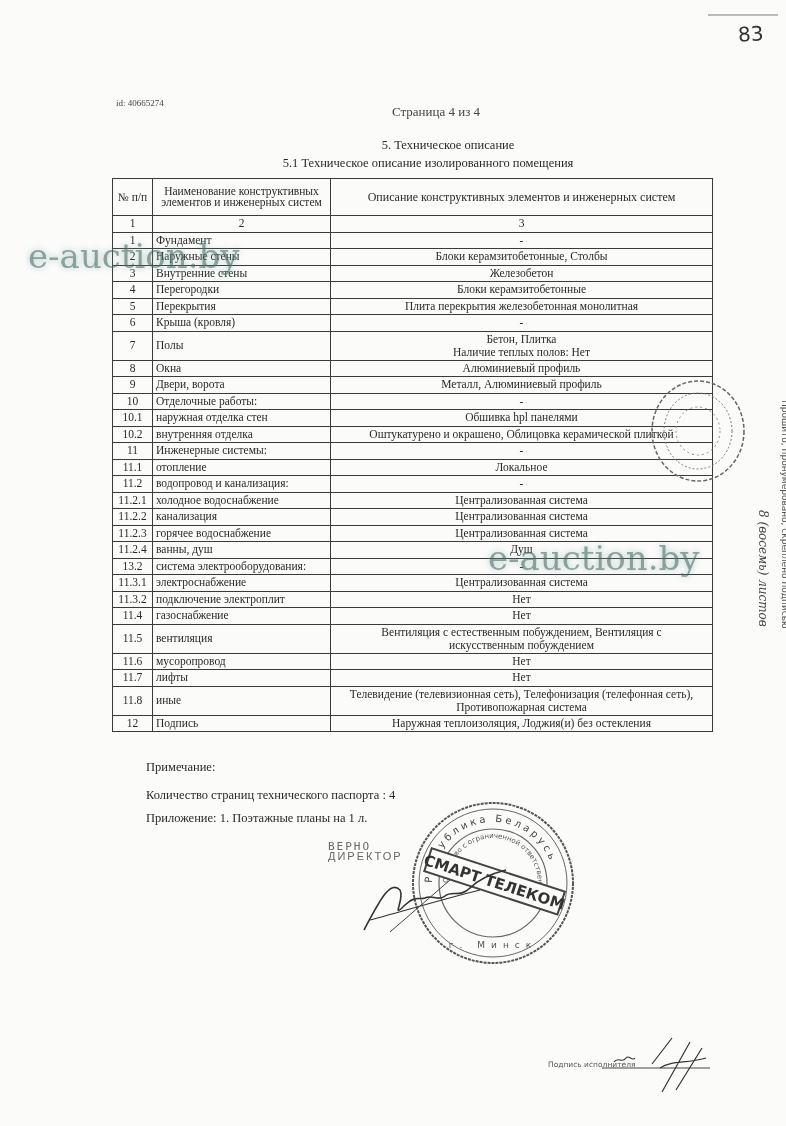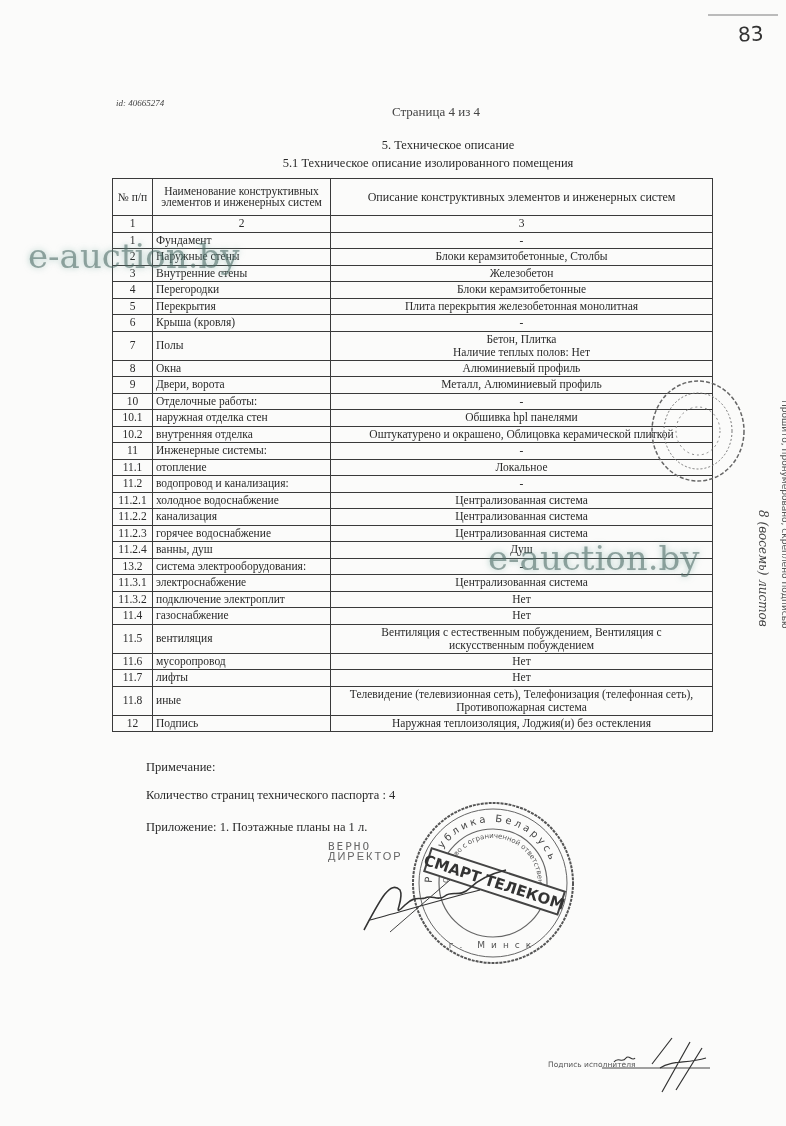--- a/index.html
+++ b/index.html
@@ -3,21 +3,21 @@
 <meta charset="utf-8">
 <style>
   html, body { margin:0; padding:0; }
   body {
     width:786px; height:1126px; background:#fbfbfa; position:relative; overflow:hidden;
     font-family:"Liberation Serif","DejaVu Serif",serif; color:#2a2a2a;
   }
   .abs { position:absolute; }
   .page-num { left:738px; top:22px; font-family:"DejaVu Sans",sans-serif; font-size:20px; color:#333; transform:rotate(-4deg); }
   .topline { left:708px; top:14px; width:70px; height:2px; background:#bbb; }
-  .hdr-id { left:116px; top:98px; font-size:9px; color:#444;font-style:italic; }
+  .hdr-id { left:116px; top:98px; font-size:9px; color:#444; }
   .hdr-page { left:392px; top:104px; font-size:13px; color:#444; }
   .title1 { left:0; width:786px; top:138px; text-align:center; font-size:12.5px; padding-left:110px; box-sizing:border-box; }
   .title2 { left:0; width:786px; top:156px; text-align:center; font-size:12.5px; padding-left:70px; box-sizing:border-box; }
 
   table.tech { position:absolute; left:112px; top:178px; width:600px; border-collapse:collapse; font-size:11.5px; table-layout:fixed; }
   table.tech td { border:1px solid #3a3a3a; padding:0 3px; line-height:13px; vertical-align:middle; height:15.5px; }
   table.tech col.c1 { width:40px; } table.tech col.c2 { width:178px; } table.tech col.c3 { width:382px; }
   td.num { text-align:center; }
   td.desc { text-align:center; }
   td.name { text-align:left; }
@@ -264,21 +264,21 @@
         <td class="name">Подпись</td>
         <td class="desc">
           <div>Наружная теплоизоляция, Лоджия(и) без остекления</div>
         </td>
       </tr>
     </tbody>
 </table>
 
 <div class="abs note" style="top:760px;">Примечание:</div>
 <div class="abs note" style="top:788px;">Количество страниц технического паспорта : 4</div>
-<div class="abs note" style="top:811px;margin-top:9px;">Приложение: 1. Поэтажные планы на 1 л.</div>
+<div class="abs note" style="top:811px;">Приложение: 1. Поэтажные планы на 1 л.</div>
 
 <div class="abs verno">ВЕРНО</div>
 <div class="abs director">ДИРЕКТОР</div>
 
 <svg class="abs" style="left:408px;top:798px;" width="170" height="170" viewBox="0 0 170 170">
   <circle cx="85" cy="85" r="80" fill="none" stroke="#555" stroke-width="2" stroke-dasharray="3 1"></circle>
   <circle cx="85" cy="85" r="74" fill="none" stroke="#666" stroke-width="1"></circle>
   <circle cx="85" cy="85" r="54" fill="none" stroke="#666" stroke-width="1.2"></circle>
   <defs>
     <path id="ringTop" d="M 24 85 A 61 61 0 0 1 146 85"></path>

